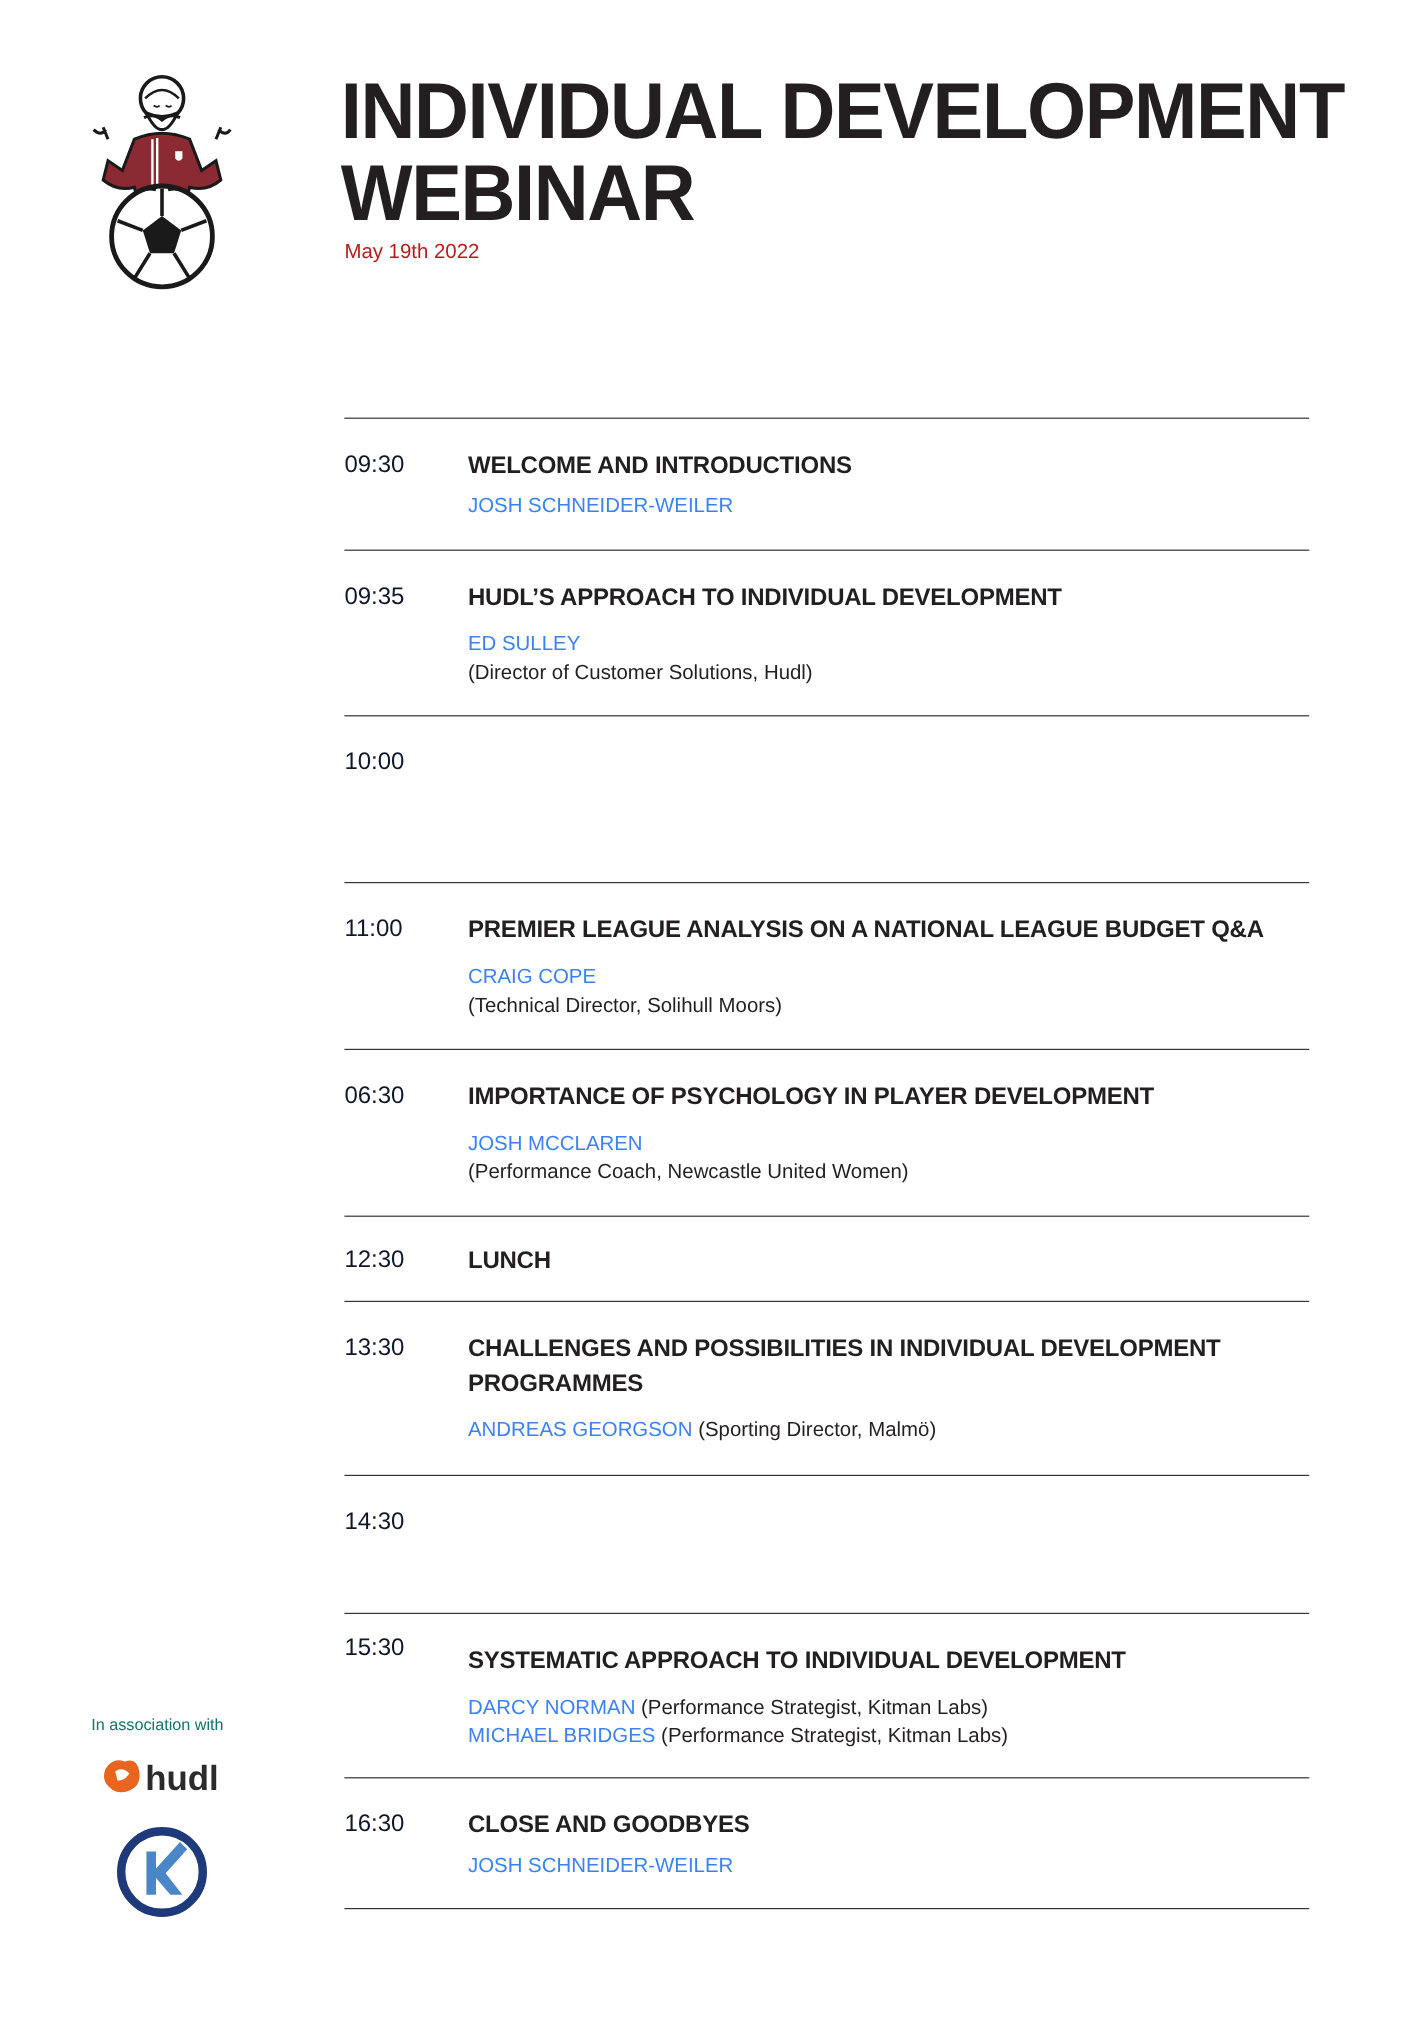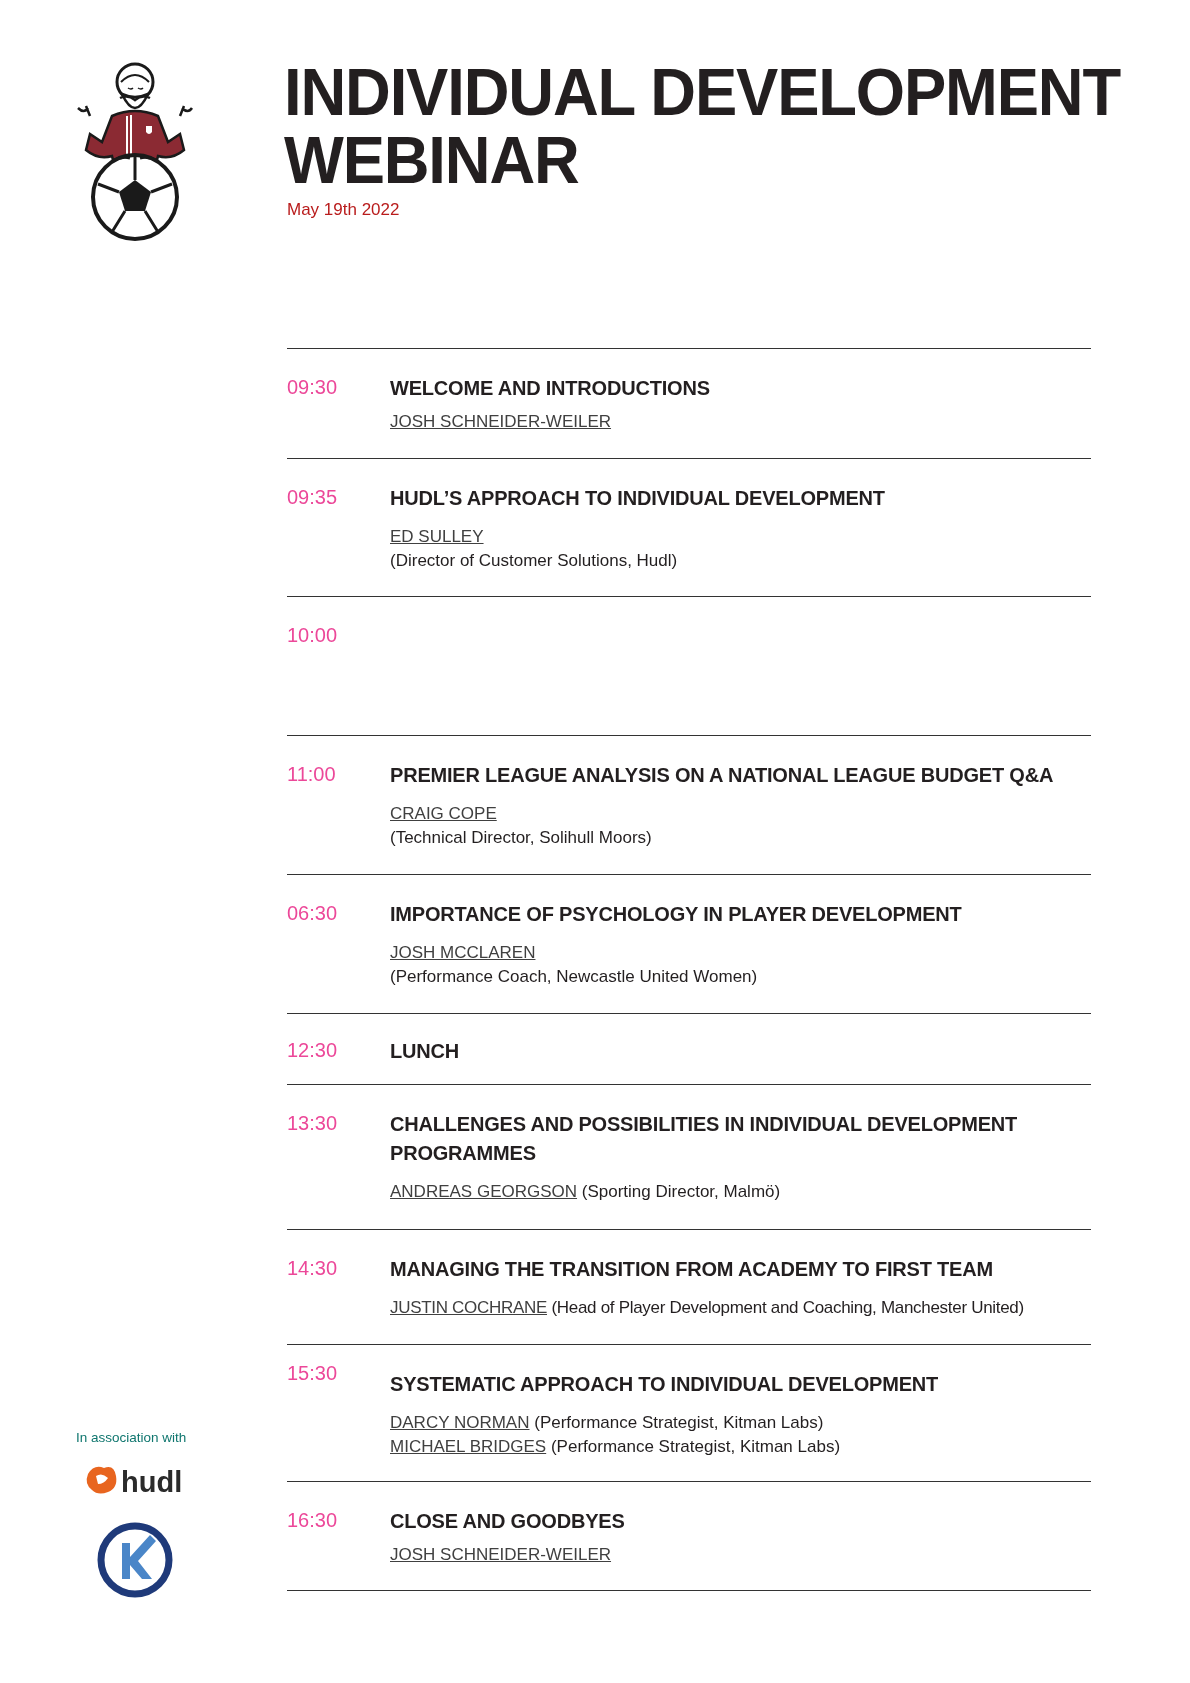--- a/index.html
+++ b/index.html
@@ -8,26 +8,26 @@
     .logo { position: absolute; left: 72px; top: 60px; width: 126px; height: 184px; }
     .title { position: absolute; left: 284px; top: 58px; margin: 0;
              font-family: "Liberation Sans", sans-serif; font-weight: 700;
              font-size: 66px; line-height: 68px; letter-spacing: -1.2px; color: #231f20;
              transform: scaleX(0.96); transform-origin: left top; }
     .date { position: absolute; left: 287px; top: 200px; font-size: 17px; color: #b91c1c; }
 
     .agenda { position: absolute; left: 287px; top: 348px; width: 804px; }
     .row { position: relative; border-top: 1.5px solid #333; box-sizing: border-box; }
     .row.last { border-bottom: 1.5px solid #333; }
-    .time { position: absolute; left: 0; font-size: 20px; color: #ec4899; }
+    .time { position: absolute; left: 0; font-size: 20px; color: #0f172a; }
     .content { margin-left: 103px; }
     .talk { font-weight: 700; font-size: 20px; line-height: 29px; color: #231f20;
             letter-spacing: -0.2px; }
     .speakers { margin-top: 12px; font-size: 17px; line-height: 24px; }
-    .speaker-name { color: #404040; text-decoration: underline; }
+    .speaker-name { color: #3b82f6; }
     .speaker-role { color: #231f20; }
 
     .assoc { position: absolute; left: 76px; top: 1430px; font-size: 13.5px; color: #0f766e; }
     .hudl { position: absolute; left: 84px; top: 1462px; width: 104px; height: 38px; }
     .kitman { position: absolute; left: 96px; top: 1521px; width: 78px; height: 78px; }
   </style>
 </head>
 <body>
 
 <svg class="logo" viewBox="0 0 126 184">
@@ -116,27 +116,20 @@
       <div class="talk">CHALLENGES AND POSSIBILITIES IN INDIVIDUAL DEVELOPMENT PROGRAMMES</div>
       <div class="speakers">
         <span class="speaker-name">ANDREAS GEORGSON</span>
         <span class="speaker-role">(Sporting Director, Malmö)</span>
       </div>
     </div>
   </div>
 
   <div class="row" style="height:115px;">
     <div class="time" style="top:27px;">14:30</div>
-    <div class="content" style="padding-top:25px;">
-      <div class="talk">MANAGING THE TRANSITION FROM ACADEMY TO FIRST TEAM</div>
-      <div class="speakers" style="white-space:nowrap; letter-spacing:-0.3px;">
-        <span class="speaker-name">JUSTIN COCHRANE</span>
-        <span class="speaker-role">(Head of Player Development and Coaching, Manchester United)</span>
-      </div>
-    </div>
   </div>
 
   <div class="row" style="height:137px;">
     <div class="time" style="top:17px;">15:30</div>
     <div class="content" style="padding-top:25px;">
       <div class="talk">SYSTEMATIC APPROACH TO INDIVIDUAL DEVELOPMENT</div>
       <div class="speakers">
         <div>
           <span class="speaker-name">DARCY NORMAN</span>
           <span class="speaker-role">(Performance Strategist, Kitman Labs)</span>

